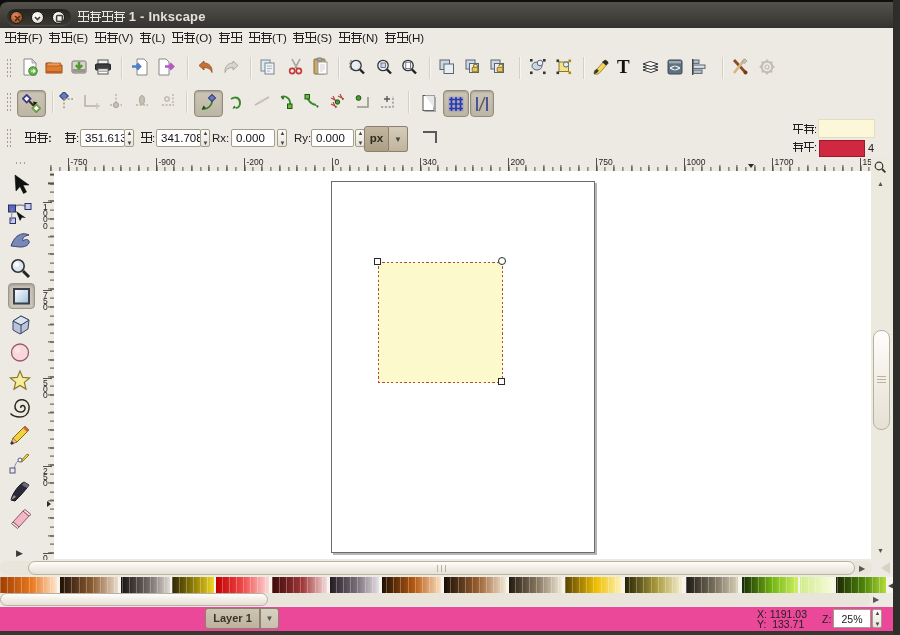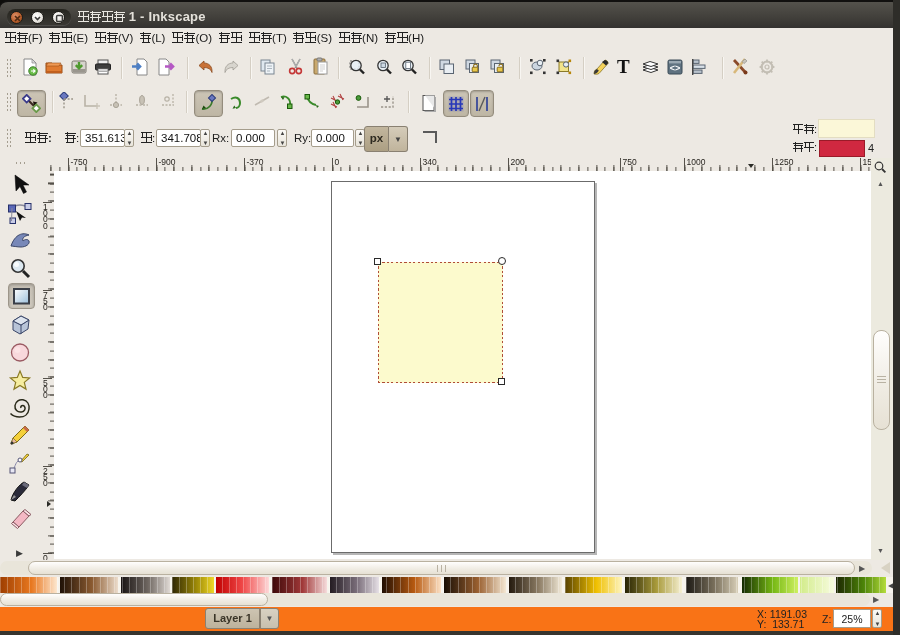--- a/index.html
+++ b/index.html
@@ -55,21 +55,21 @@
  repeating-linear-gradient(0deg,#55514a 0 1px,transparent 1px 17.6px),
  repeating-linear-gradient(0deg,#55514a 0 1px,transparent 1px 8.8px);
  background-size:7px 388px,6px 388px,4px 388px;
  background-position:0 0,right 12.4px,right 3.6px;background-repeat:no-repeat,repeat-y,repeat-y}
 .rv{position:absolute;left:2px;width:9px;border-top:1px solid #55514a;padding-top:1px;font-size:8.5px;color:#211e19;line-height:6.2px}
 #toolbox{position:absolute;left:0;top:0;width:41px;height:402px;background:#ede9e3}
 
 #hscrollrow{left:0;top:560px;width:893px;height:17px;background:#ede9e3}
 #palette{left:0;top:577px;width:893px;height:16px;background:#f6f3ec}
 #palscroll{left:0;top:593px;width:893px;height:14px;background:#ede9e3}
-#status{left:0;top:607px;width:893px;height:24px;background:#f97316}
+#status{left:0;top:607px;width:893px;height:24px;background:#ec4899}
 #botbar{left:0;top:631px;width:900px;height:4px;background:#37352f}
 #rightedge{left:893px;top:0;width:7px;height:635px;background:#2e2d29}
 .sbh{position:absolute;background:linear-gradient(#fffefd,#efebe2 60%,#e6e1d4);border:1px solid #b9b1a0;border-radius:8px}
 .swatch{position:absolute;top:0;height:16px}
 #palette:after{content:"";position:absolute;left:0;top:0;width:886px;height:16px;background:repeating-linear-gradient(90deg,rgba(255,255,255,.28) 0 1px,rgba(255,255,255,0) 1px 7.15px)}
 </style></head>
 <body>
 <div class="abs" style="left:0;top:0;width:900px;height:14px;background:#0e0d0b"></div>
 <div class="abs" id="title">
   <div class="abs" id="btns">
@@ -371,27 +371,27 @@
     <div class="dh" style="left:324px;top:211px;width:125px"></div>
     <div class="dv" style="left:324px;top:91px;height:121px"></div>
     <div class="dv" style="left:448px;top:91px;height:121px"></div>
     <div class="hnd" style="left:320px;top:87px"></div>
     <div class="hnd" style="left:444px;top:207px"></div>
     <div class="hnd hndc" style="left:444px;top:86px"></div>
   </div>
   <div id="hruler">
     <div class="rl" style="left:24px">-750</div>
     <div class="rl" style="left:112px">-900</div>
-    <div class="rl" style="left:200px">-370</div>
+    <div class="rl" style="left:200px">-200</div>
     <div class="rl" style="left:288px">0</div>
     <div class="rl" style="left:376px">340</div>
     <div class="rl" style="left:464px">200</div>
-    <div class="rl" style="left:576px">750</div>
+    <div class="rl" style="left:552px">750</div>
     <div class="rl" style="left:640px">1000</div>
-    <div class="rl" style="left:728px">1250</div>
+    <div class="rl" style="left:728px">1700</div>
     <div class="rl" style="left:816px">1500</div>
     <div style="position:absolute;left:704px;top:6px;width:0;height:0;border:3.5px solid transparent;border-top:4.5px solid #2a2a26"></div>
   </div>
   <div id="vruler">
     <div class="rv" style="top:31px">1<br>0<br>0<br>0</div>
     <div class="rv" style="top:119px">7<br>5<br>0</div>
     <div class="rv" style="top:207px">5<br>0<br>0</div>
     <div class="rv" style="top:295px">2<br>5<br>0</div>
     <div class="rv" style="top:381.5px">0</div>
     <div style="position:absolute;left:6px;top:330px;width:0;height:0;border:3.5px solid transparent;border-left:4.5px solid #2a2a26"></div>

